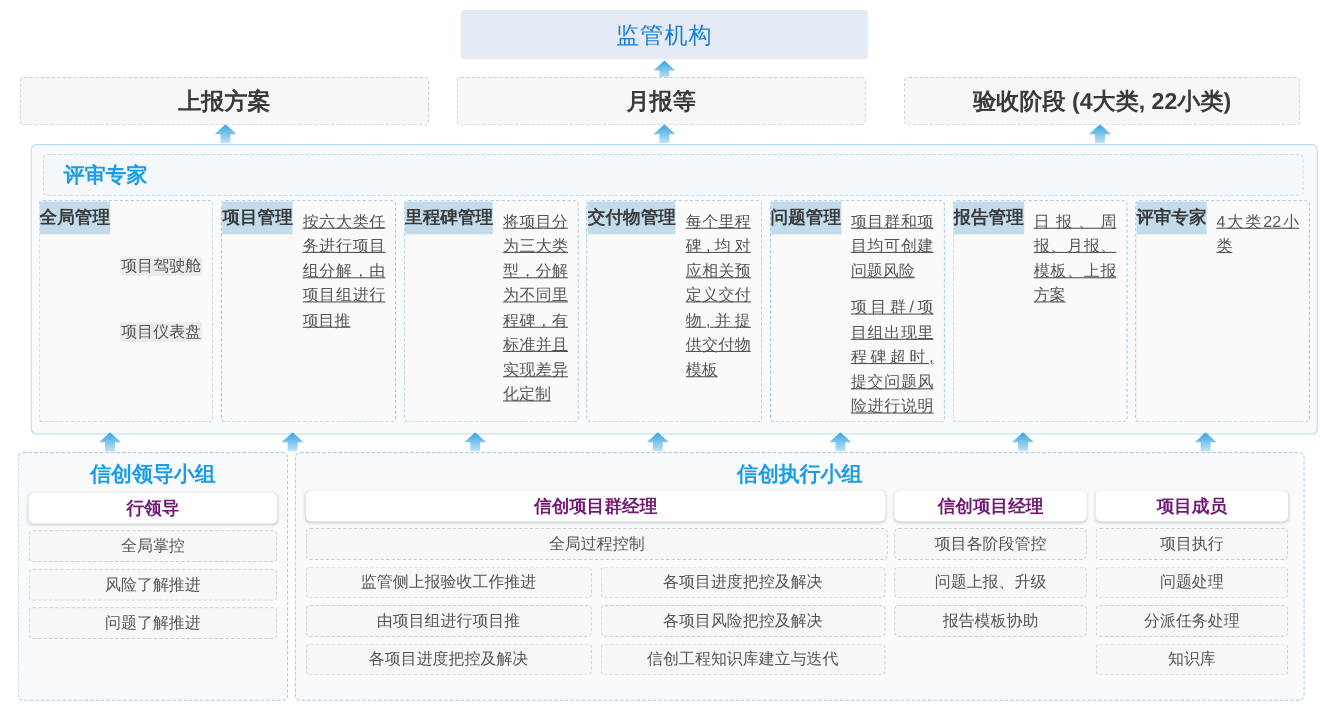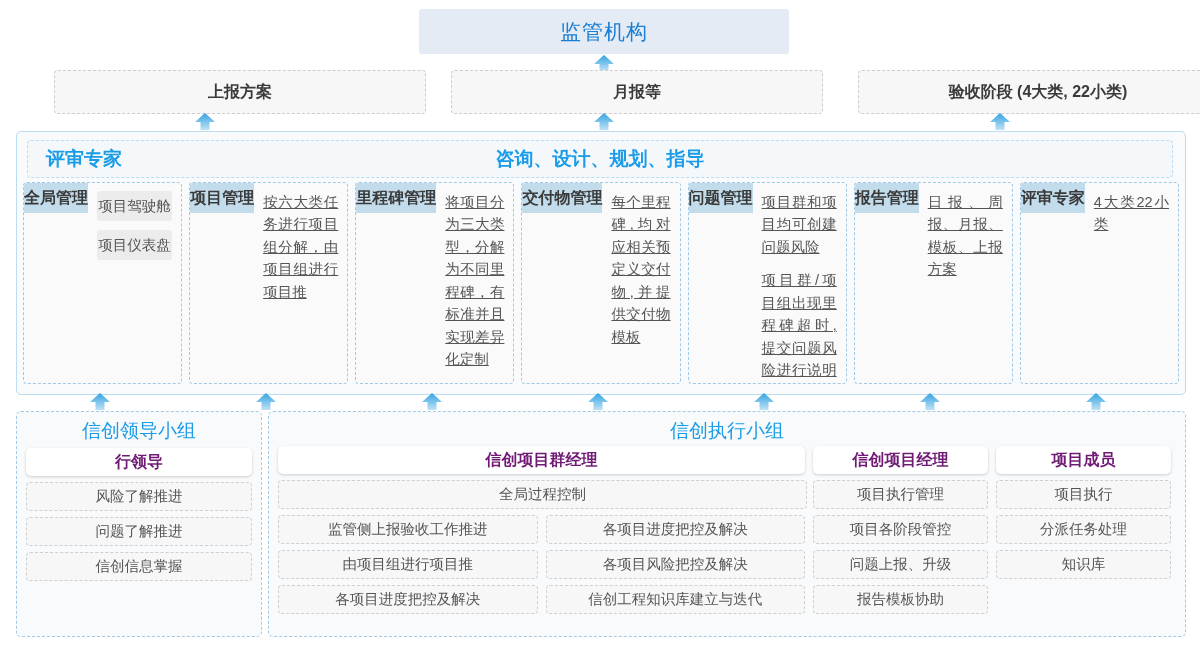--- a/index.html
+++ b/index.html
@@ -17,33 +17,33 @@
   .regulator{
     position:absolute;left:419px;top:9px;width:370px;height:45px;
     background:#e4ebf5;border-radius:3px;
     color:#1a7fd4;font-size:21px;font-weight:normal;letter-spacing:1px;
   }
 
   
   .reportbox{
     position:absolute;top:70px;height:42px;
     border:1px dashed #cdcdcd;border-radius:4px;background:#f7f7f7;
-    color:#3a3a3a;font-size:16px;font-weight:bold;margin-left:36px;
+    color:#3a3a3a;font-size:21px;font-weight:bold;
   }
   #rb0{left:18px;width:370px;}
   #rb1{left:415px;width:370px;}
   #rb2{left:822px;width:358px;}
 
   
   .arrow{position:absolute;width:22px;}
   .arrow svg{display:block;}
 
   
   .midpanel{
-    position:absolute;left:16px;top:131px;width:1168px;height:262px;
+    position:absolute;left:28px;top:131px;width:1168px;height:262px;
     border:1px solid #bcdcf2;border-radius:5px;background:#f8fafb;
   }
   .midbanner{
     position:absolute;left:10px;top:8px;width:1144px;height:36px;
     border:1px dashed #bcdcf2;border-radius:4px;background:#f4f8fb;
   }
   .midbanner .left{
     position:absolute;left:18px;top:50%;transform:translateY(-50%);
     color:#1a9ce8;font-size:19px;font-weight:bold;
   }
@@ -65,34 +65,34 @@
   }
   .card-body{
     flex:1 1 auto;padding:8px 9px 6px 9px;
     font-size:14.5px;line-height:1.55;color:#555;
     text-align:justify;text-justify:inter-character;
   }
   .card-body p{margin:0 0 11px 0;text-decoration:underline;}
   .card-body p:last-child{margin-bottom:0;}
   .chip{
     background:#ececec;border-radius:3px;color:#555;
-    font-size:14.5px;height:30px;margin-bottom:9px;
+    font-size:14.5px;height:18px;margin-bottom:9px;margin-top:42px;
   }
 
   
   .leadpanel{
     position:absolute;left:16px;top:411px;width:244px;height:224px;
     border:1px dashed #9fc9e6;border-radius:5px;background:#f8fafb;
   }
   .execpanel{
     position:absolute;left:268px;top:411px;width:916px;height:224px;
     border:1px dashed #9fc9e6;border-radius:5px;background:#f8fafb;
   }
   .panel-title{
-    text-align:center;color:#1a9ce8;font-size:19px;font-weight:normal;
+    text-align:center;color:#1a9ce8;font-size:19px;font-weight:bold;
     padding:6px 0 4px 0;
   }
   .role-head{
     background:#ffffff;border-radius:5px;height:28px;
     box-shadow:0 1px 3px rgba(0,0,0,0.18);
     color:#701a75;font-size:16px;font-weight:bold;
   }
   .task{
     border:1px dashed #cfcfcf;border-radius:4px;background:#f7f7f7;
     height:27px;color:#555;font-size:14.5px;
@@ -144,21 +144,20 @@
   </div>
   <div class="arrow" style="left:989px;top:113px;height:17px;">
     <svg width="22" height="17" viewBox="0 0 22 17">
         <polygon points="11,0 21,9 15.5,9 15.5,17 6.5,17 6.5,9 1,9" fill="url(#ga)"></polygon>
       </svg>
   </div>
 
   <div class="midpanel">
     <div class="midbanner">
       <div class="left">评审专家</div>
-      <div class="mid">咨询、设计、规划、指导</div>
     </div>
 
     <div class="cards">
 
       <div class="card">
         <div class="card-head center">全局管理</div>
         <div class="card-body">
           <div class="chip center">项目驾驶舱</div>
           <div class="chip center">项目仪表盘</div>
         </div>
@@ -243,23 +242,23 @@
   <div class="arrow" style="left:1085px;top:393px;height:17px;">
     <svg width="22" height="17" viewBox="0 0 22 17">
         <polygon points="11,0 21,9 15.5,9 15.5,17 6.5,17 6.5,9 1,9" fill="url(#ga)"></polygon>
       </svg>
   </div>
 
   <div class="leadpanel">
     <div class="panel-title">信创领导小组</div>
     <div class="lead-inner">
       <div class="role-head center">行领导</div>
+      <div class="task center">全局掌控</div>
       <div class="task center">风险了解推进</div>
       <div class="task center">问题了解推进</div>
-      <div class="task center">信创信息掌握</div>
     </div>
   </div>
 
   <div class="execpanel">
     <div class="panel-title">信创执行小组</div>
 
     <div class="exec-cols">
 
       <div class="col-pgm">
         <div class="role-head center">信创项目群经理</div>
@@ -273,29 +272,29 @@
           <div>
             <div class="task center">各项目进度把控及解决</div>
             <div class="task center">各项目风险把控及解决</div>
             <div class="task center">信创工程知识库建立与迭代</div>
           </div>
         </div>
       </div>
 
       <div class="col-pm">
         <div class="role-head center">信创项目经理</div>
-        <div class="task center">项目执行管理</div>
         <div class="task center">项目各阶段管控</div>
         <div class="task center">问题上报、升级</div>
         <div class="task center">报告模板协助</div>
       </div>
 
       <div class="col-mem">
         <div class="role-head center">项目成员</div>
         <div class="task center">项目执行</div>
+        <div class="task center">问题处理</div>
         <div class="task center">分派任务处理</div>
         <div class="task center">知识库</div>
       </div>
 
     </div>
   </div>
 
 </div>
 
 </body></html>

